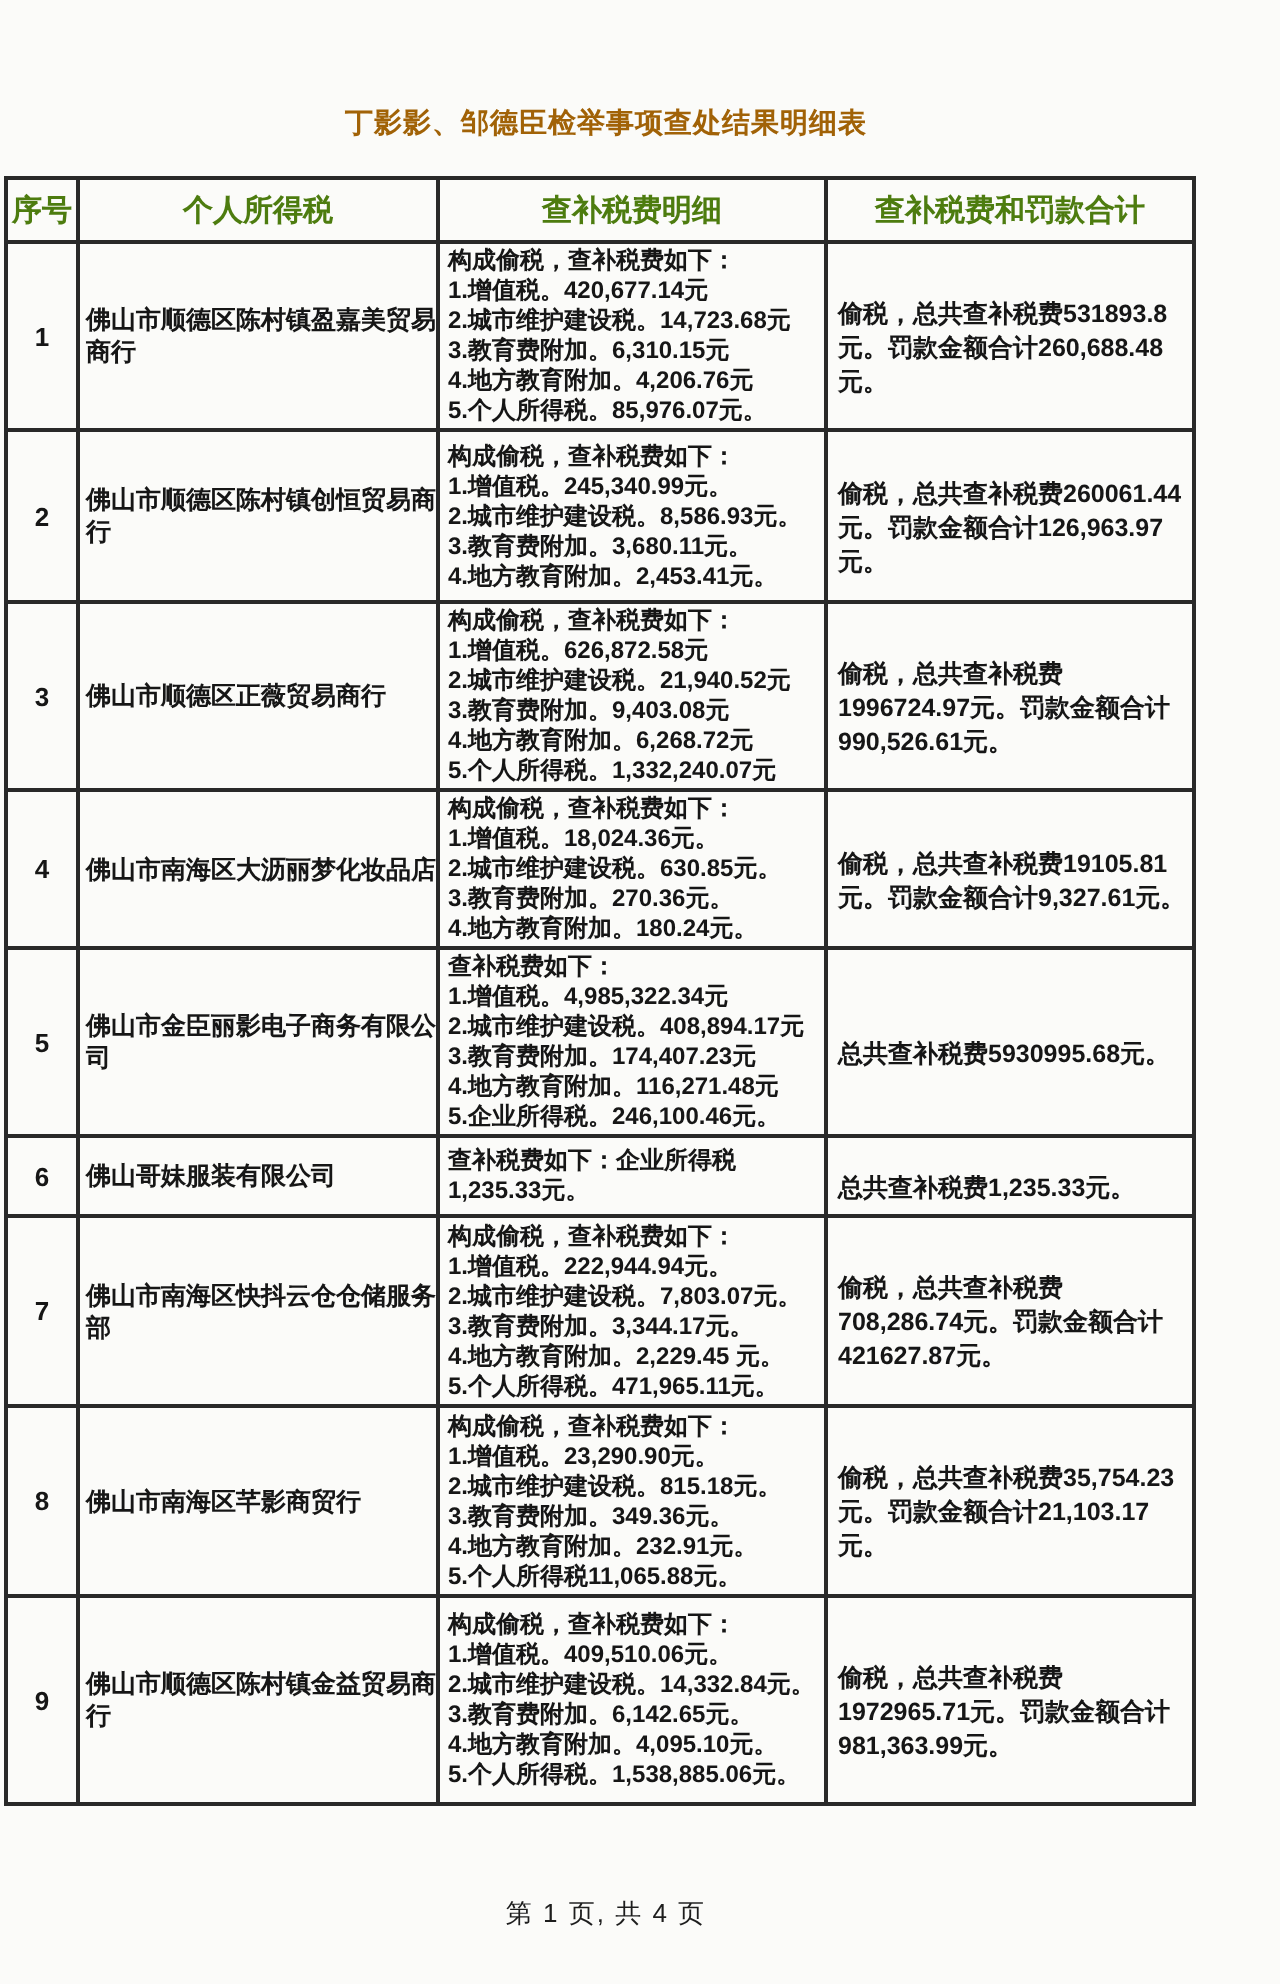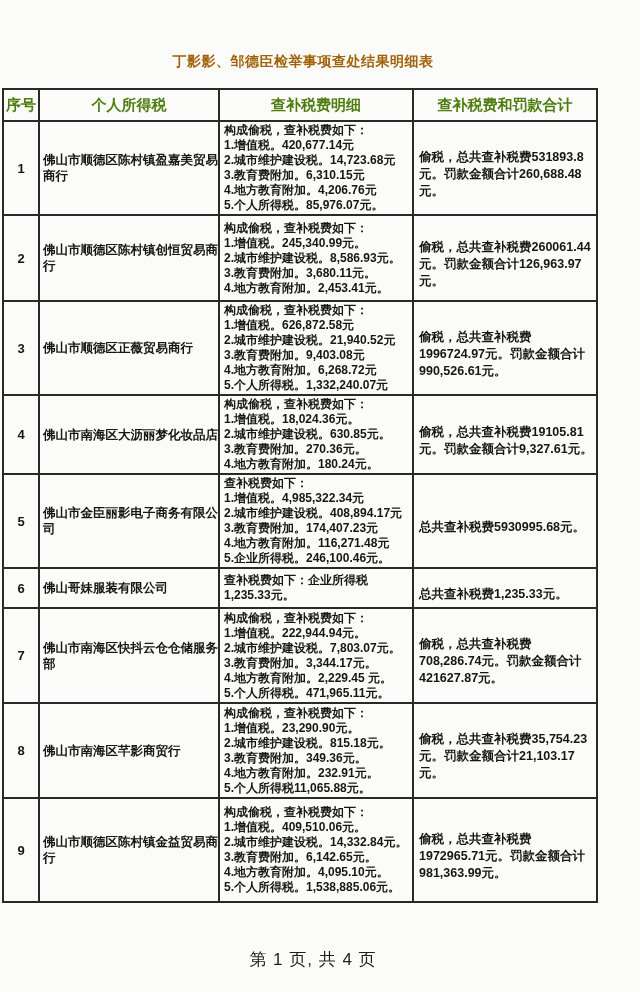--- a/index.html
+++ b/index.html
@@ -87,24 +87,24 @@
   tbody tr:nth-child(3) { height: 90px; }
   tbody tr:nth-child(4) { height: 73px; }
   tbody tr:nth-child(5) { height: 92px; }
   tbody tr:nth-child(6) { height: 40px; }
   tbody tr:nth-child(7) { height: 95px; }
   tbody tr:nth-child(8) { height: 95px; }
   tbody tr:nth-child(9) { height: 104px; }
   .page-footer {
     position: absolute;
     top: 948px;
-    left: 10px;
+    left: 0;
     width: 606px;
     text-align: center;
-    font-size: 17px;
+    font-size: 13px;
     font-weight: 400;
     color: #1d1d1d;
     letter-spacing: 1px;
   }
 </style>
 </head>
 <body>
 
 <div class="doc-title">丁影影、邹德臣检举事项查处结果明细表</div>
 

